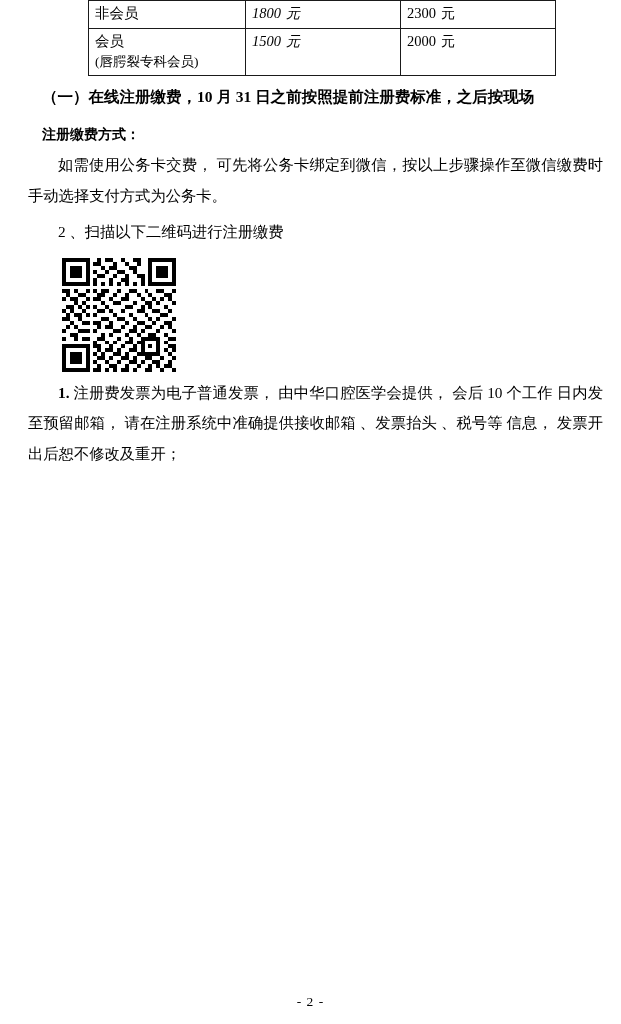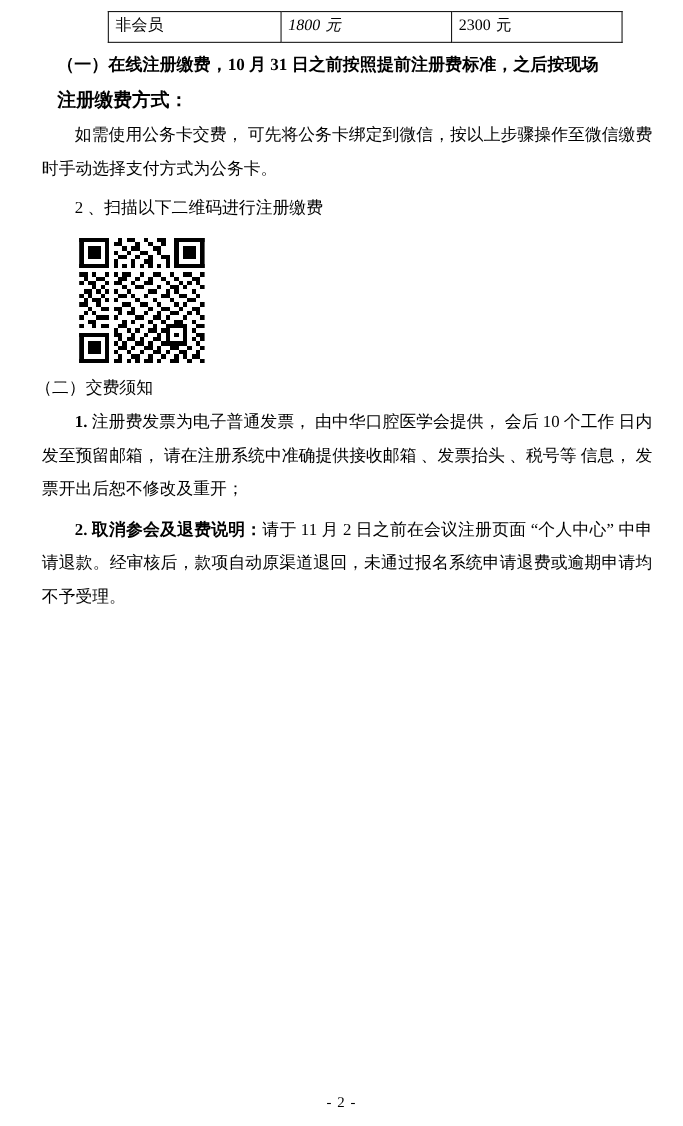--- a/index.html
+++ b/index.html
@@ -13,21 +13,21 @@
     position: relative;
     font-family: "Liberation Serif", "DejaVu Serif", serif;
     color: #000000;
     overflow: hidden;
   }
   .page {
     position: relative;
     width: 621px;
     height: 1024px;
     box-sizing: border-box;
-    padding: 10px;
+    padding: 0;
   }
 
   
   .fee-table {
     border-collapse: collapse;
     table-layout: fixed;
     margin: 0 0 0 88px;
     width: 428px;
   }
   .fee-table td {
@@ -62,23 +62,23 @@
   .sub-head {
     font-size: 15.5px;
     font-weight: bold;
     line-height: 1.95;
     margin: 6px 0 0 0;
     padding: 0 28px 0 42px;
     text-align: justify;
   }
   .sub-head .ind2 { display: block; text-indent: 0; padding-left: 14px;}
   .bold-line {
-    font-size: 17px;
+    font-size: 14px;
     font-weight: bold;
-    margin: 4px 0 0 0;
+    margin: 14px 0 0 0;
     padding-left: 42px;
   }
   p.body {
     font-size: 15.3px;
     line-height: 2.0;
     margin: 6px 0 0 0;
     padding: 0 18px 0 28px;
     text-align: justify;
     text-justify: inter-ideograph;
   }
@@ -128,20 +128,32 @@
     <tbody>
       <tr>
         <td class="col-a">
           <span>非会员</span>
         </td>
         <td class="col-b">
           <span>1800</span><span class="unit">元</span>
         </td>
         <td class="col-c">
           <span>2300</span><span class="unit">元</span>
+        </td>
+      </tr>
+      <tr class="row-tall">
+        <td class="col-a">
+          <span>会员</span>
+          <span class="sub">(唇腭裂专科会员)</span>
+        </td>
+        <td class="col-b">
+          <span>1500</span><span class="unit">元</span>
+        </td>
+        <td class="col-c">
+          <span>2000</span><span class="unit">元</span>
         </td>
       </tr>
     </tbody>
   </table>
 
 
   <div class="sub-head">
     <span>（一）在线注册缴费，10 月 31 日之前按照提前注册费标准，之后按现场</span>
   </div>
 
@@ -373,26 +385,21 @@
         <rect x="13" y="28" width="1" height="1"></rect>
           <rect x="15" y="28" width="2" height="1"></rect>
         <rect x="18" y="28" width="1" height="1"></rect>
           <rect x="21" y="28" width="2" height="1"></rect>
         <rect x="25" y="28" width="1" height="1"></rect>
           <rect x="28" y="28" width="1" height="1"></rect>
       </g>
     </svg>
   </div>
 
-  <div class="note-head">（二）交费须知</div>
 
   <p class="body indent">
     <span class="num-b">1.</span>
     <span>注册费发票为电子普通发票，  由中华口腔医学会提供，  会后 10 个工作 日内发至预留邮箱，  请在注册系统中准确提供接收邮箱 、发票抬头 、税号等 信息， 发票开出后恕不修改及重开；</span>
   </p>
 
-  <p class="body indent">
-    <span class="num-b">2.</span>
-    <span class="item-head">取消参会及退费说明：</span><span>请于 11 月 2 日之前在会议注册页面 “个人中心” 中申请退款。经审核后，款项自动原渠道退回，未通过报名系统申请退费或逾期申请均不予受理。</span>
-  </p>
 
   <div class="footer">- 2 -</div>
 </div>
 
 </body></html>

